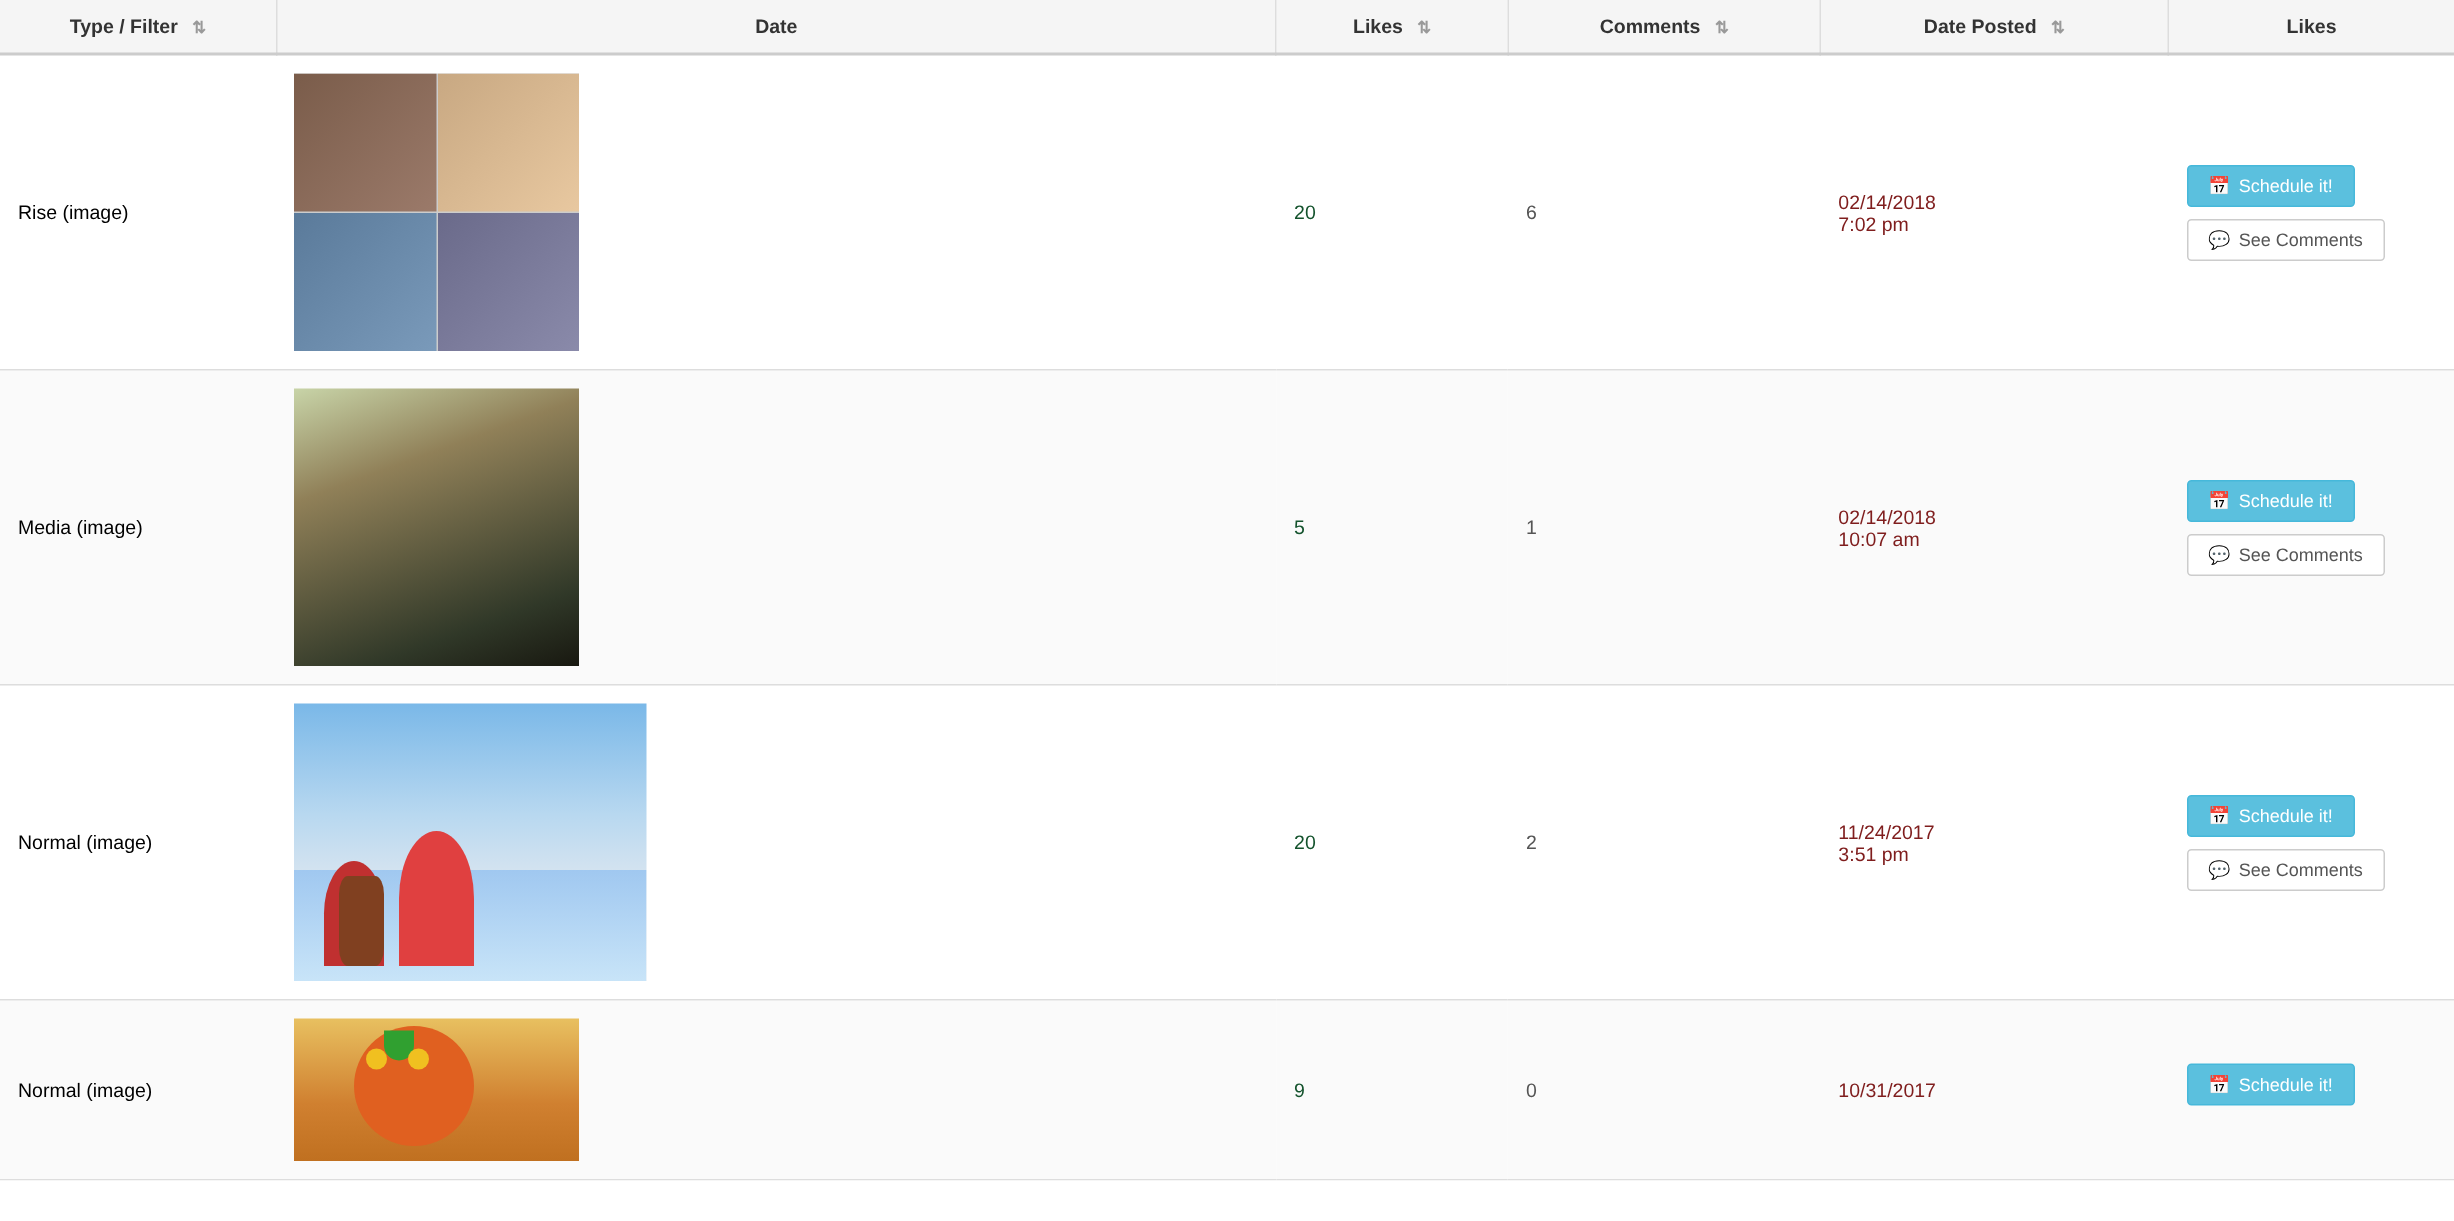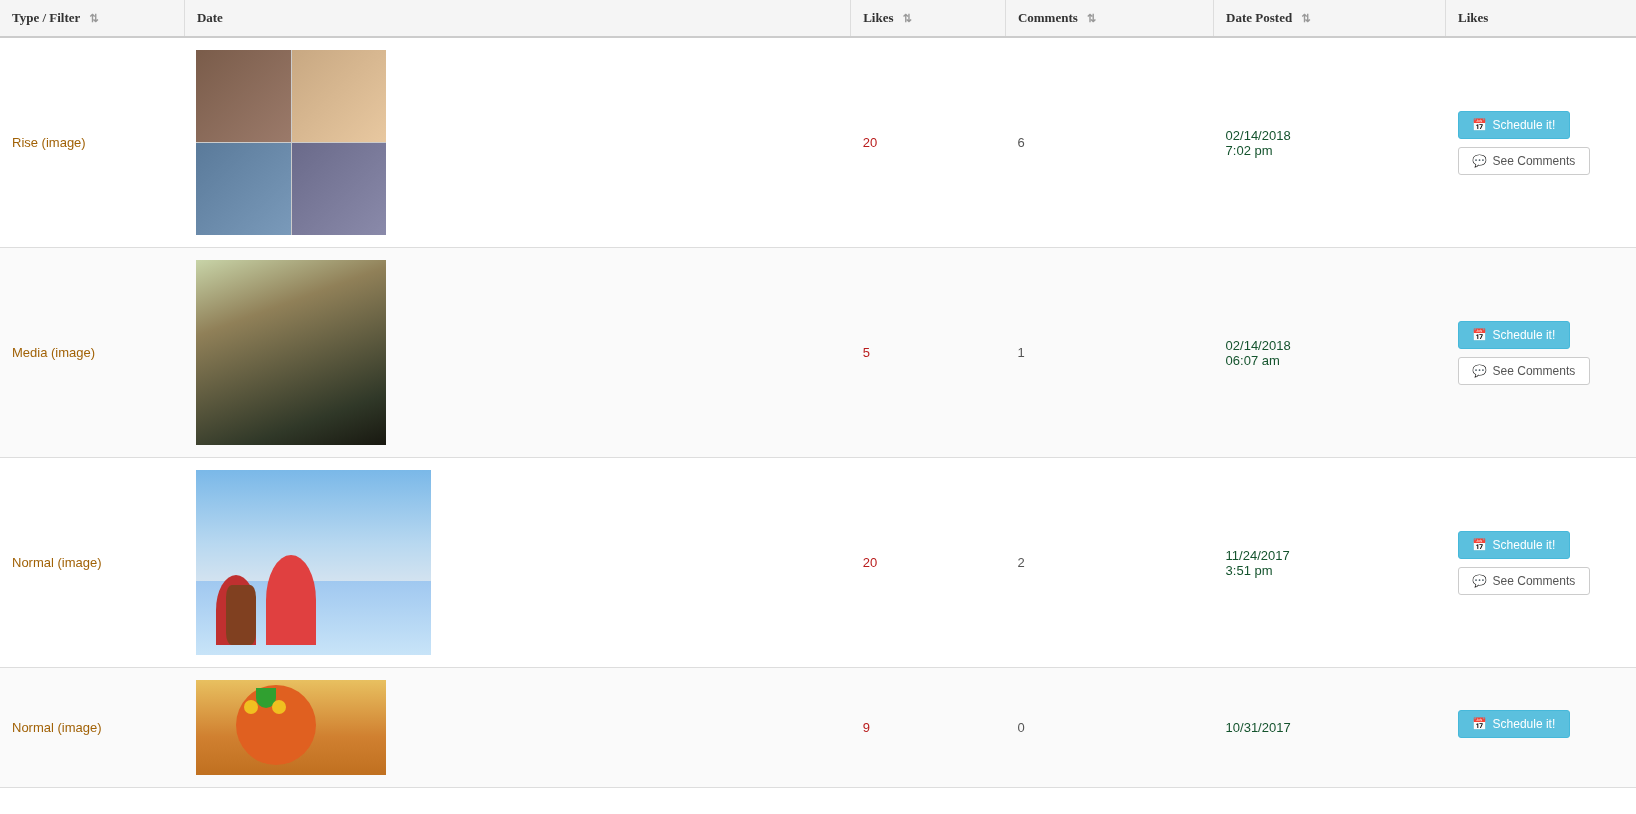--- a/index.html
+++ b/index.html
@@ -12,60 +12,59 @@
     table {
       width: 100%;
       border-collapse: collapse;
     }
     thead tr {
       background: #f5f5f5;
       border-bottom: 2px solid #ccc;
     }
     thead th {
       padding: 10px 12px;
-      text-align: left;
+      text-align: center;
       font-weight: bold;
       color: #333;
       white-space: nowrap;
       border-right: 1px solid #ddd;
-      font-family: Liberation Serif, serif;
     }
     thead th:last-child { border-right: none; }
     thead th .sort-icon {
       display: inline-block;
       margin-left: 6px;
       color: #999;
       font-size: 11px;
     }
     tbody tr {
       border-bottom: 1px solid #ddd;
       vertical-align: middle;
     }
     tbody tr:nth-child(even) { background: #fafafa; }
     tbody td {
       padding: 12px;
     }
     .type-cell {
       width: 155px;
-      color: #a16207;
+      color: #000000;
     }
     .media-cell {
       width: 560px;
     }
     .likes-cell {
       width: 130px;
-      color: #b91c1c;
+      color: #14532d;
     }
     .comments-cell {
       width: 175px;
       color: #555;
     }
     .date-cell {
       width: 195px;
-      color: #14532d;
+      color: #7f1d1d;
       white-space: nowrap;
     }
     .action-cell {
       width: 160px;
     }
     .btn-schedule {
       display: inline-flex;
       align-items: center;
       gap: 5px;
       padding: 6px 14px;
@@ -211,21 +210,21 @@
         <div class="img-meeting media-img-lark"></div>
       </td>
       <td class="likes-cell">
         <span>5</span>
       </td>
       <td class="comments-cell">
         <span>1</span>
       </td>
       <td class="date-cell">
         <span>02/14/2018</span><br>
-        <span>06:07 am</span>
+        <span>10:07 am</span>
       </td>
       <td class="action-cell">
         <div class="action-buttons">
           <button class="btn-schedule">
             <span>📅</span>
             <span>Schedule it!</span>
           </button>
           <button class="btn-comments">
             <span>💬</span>
             <span>See Comments</span>

